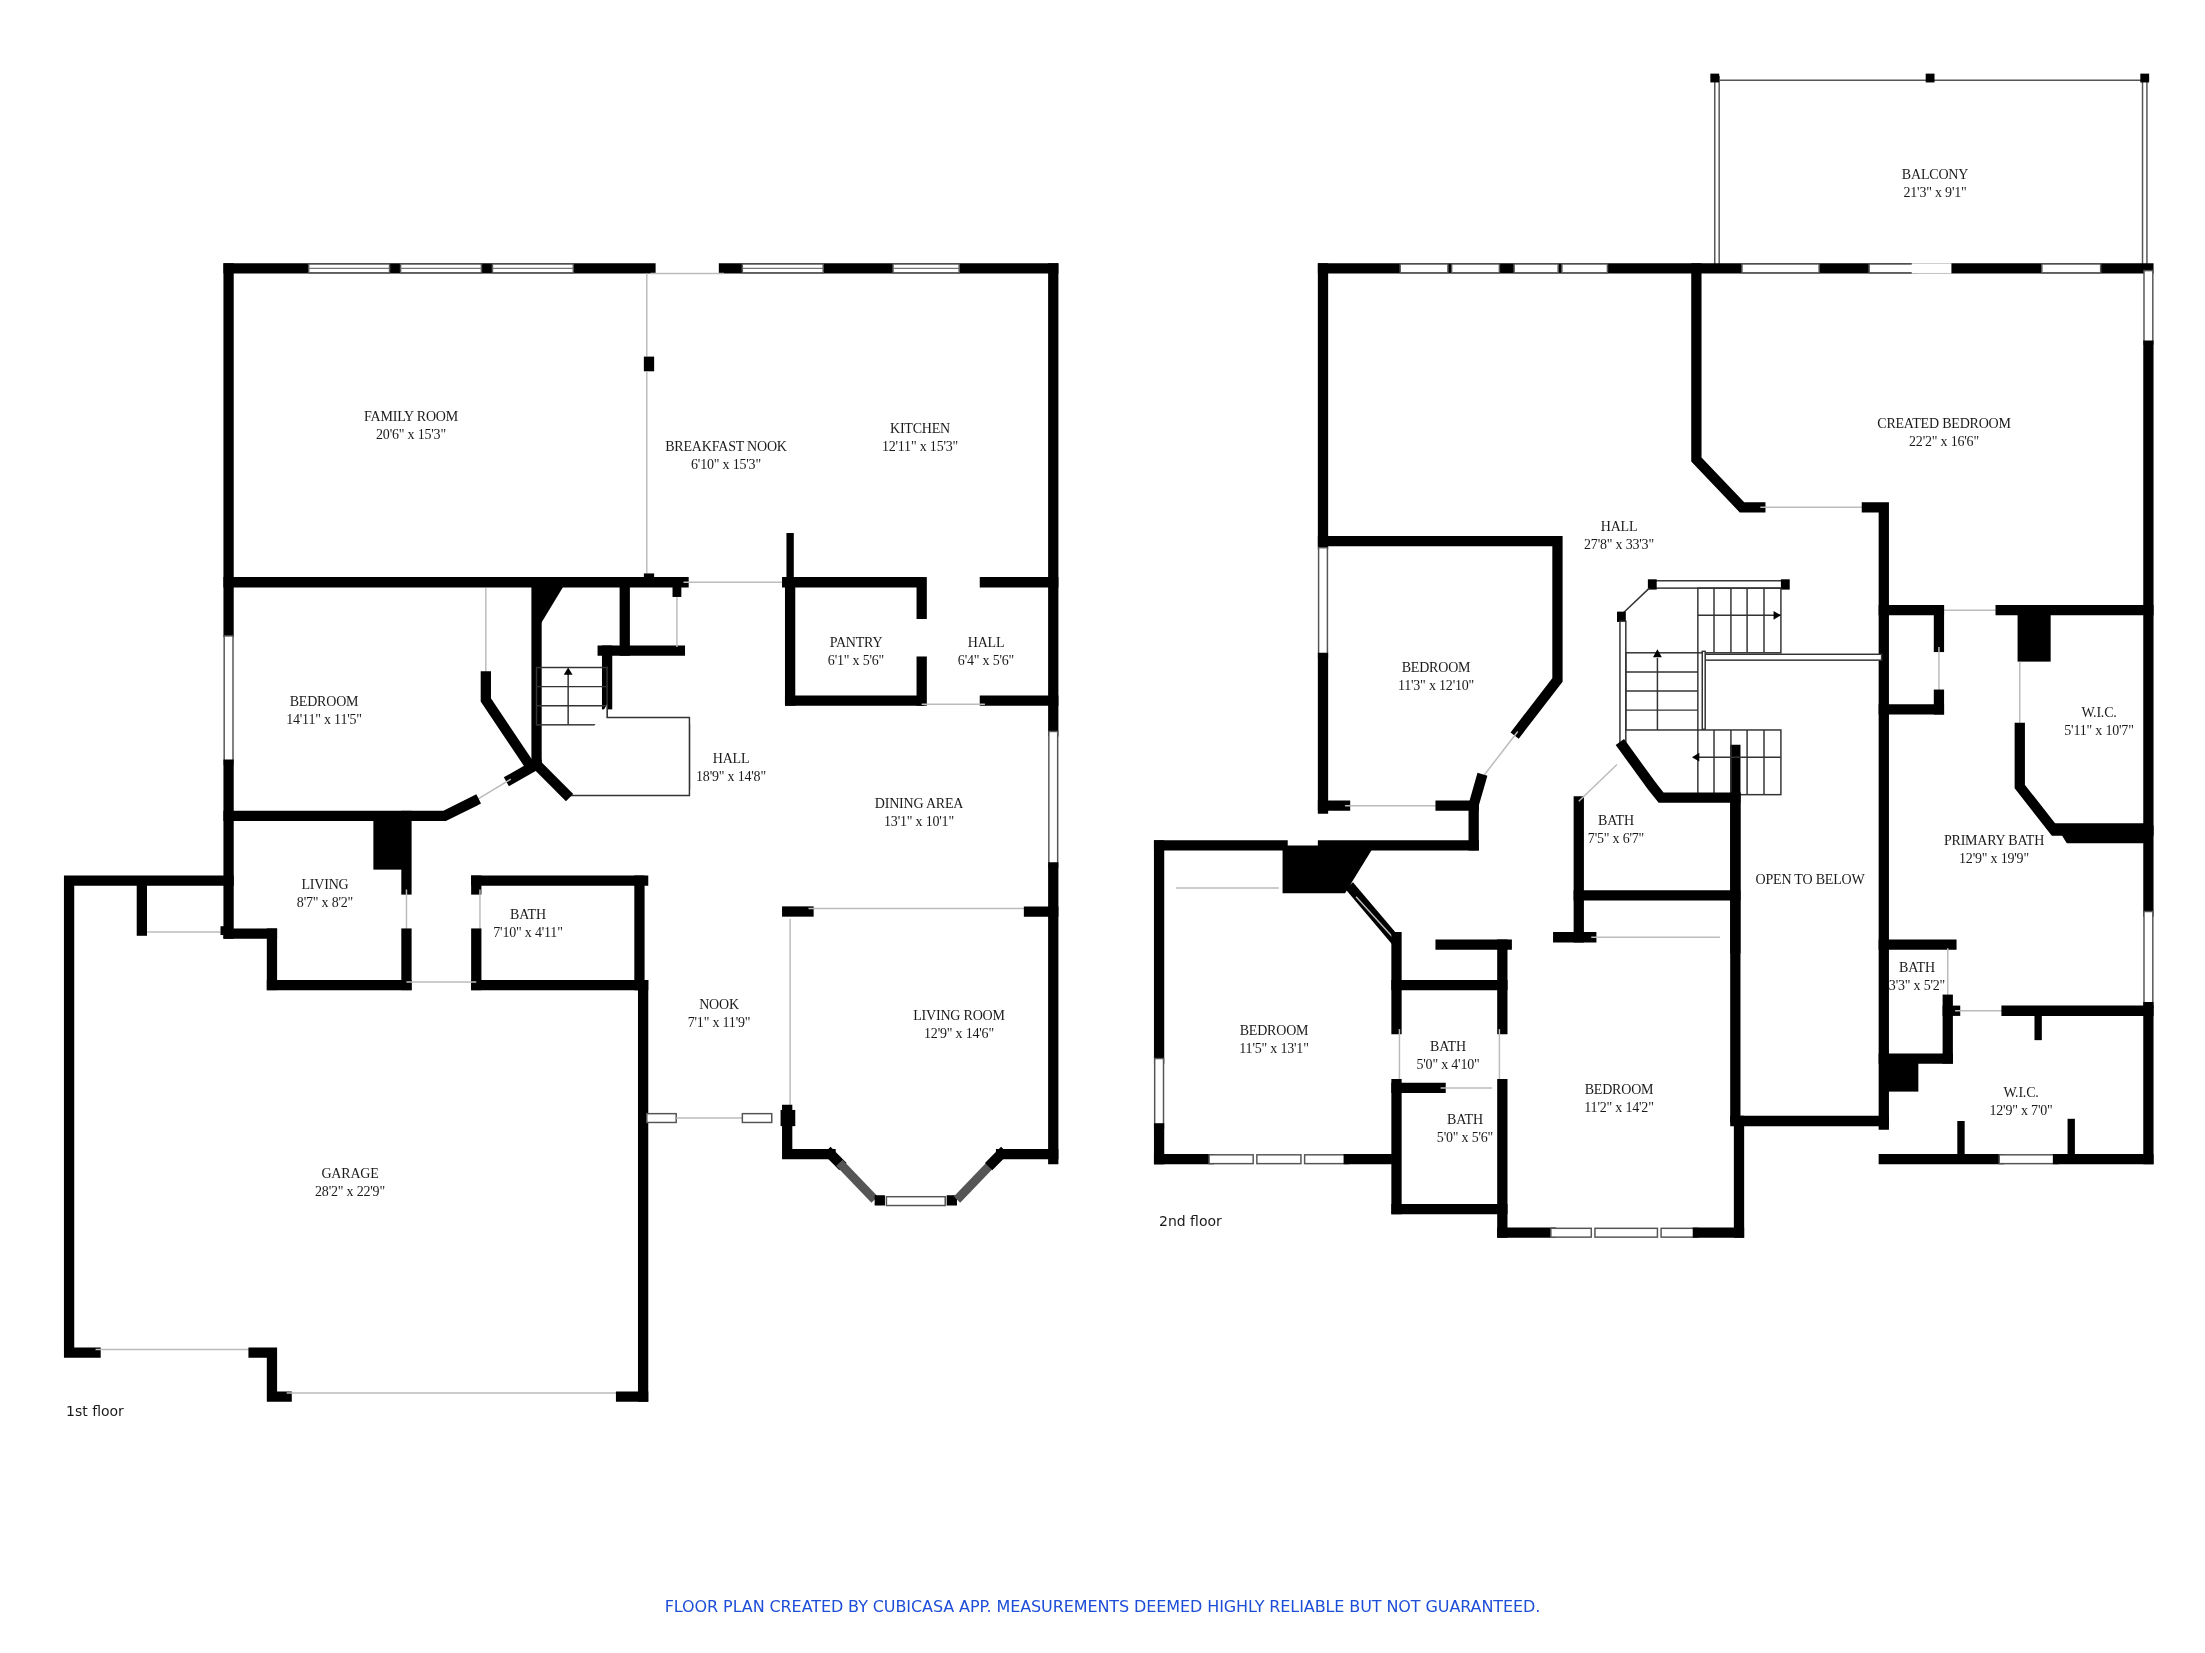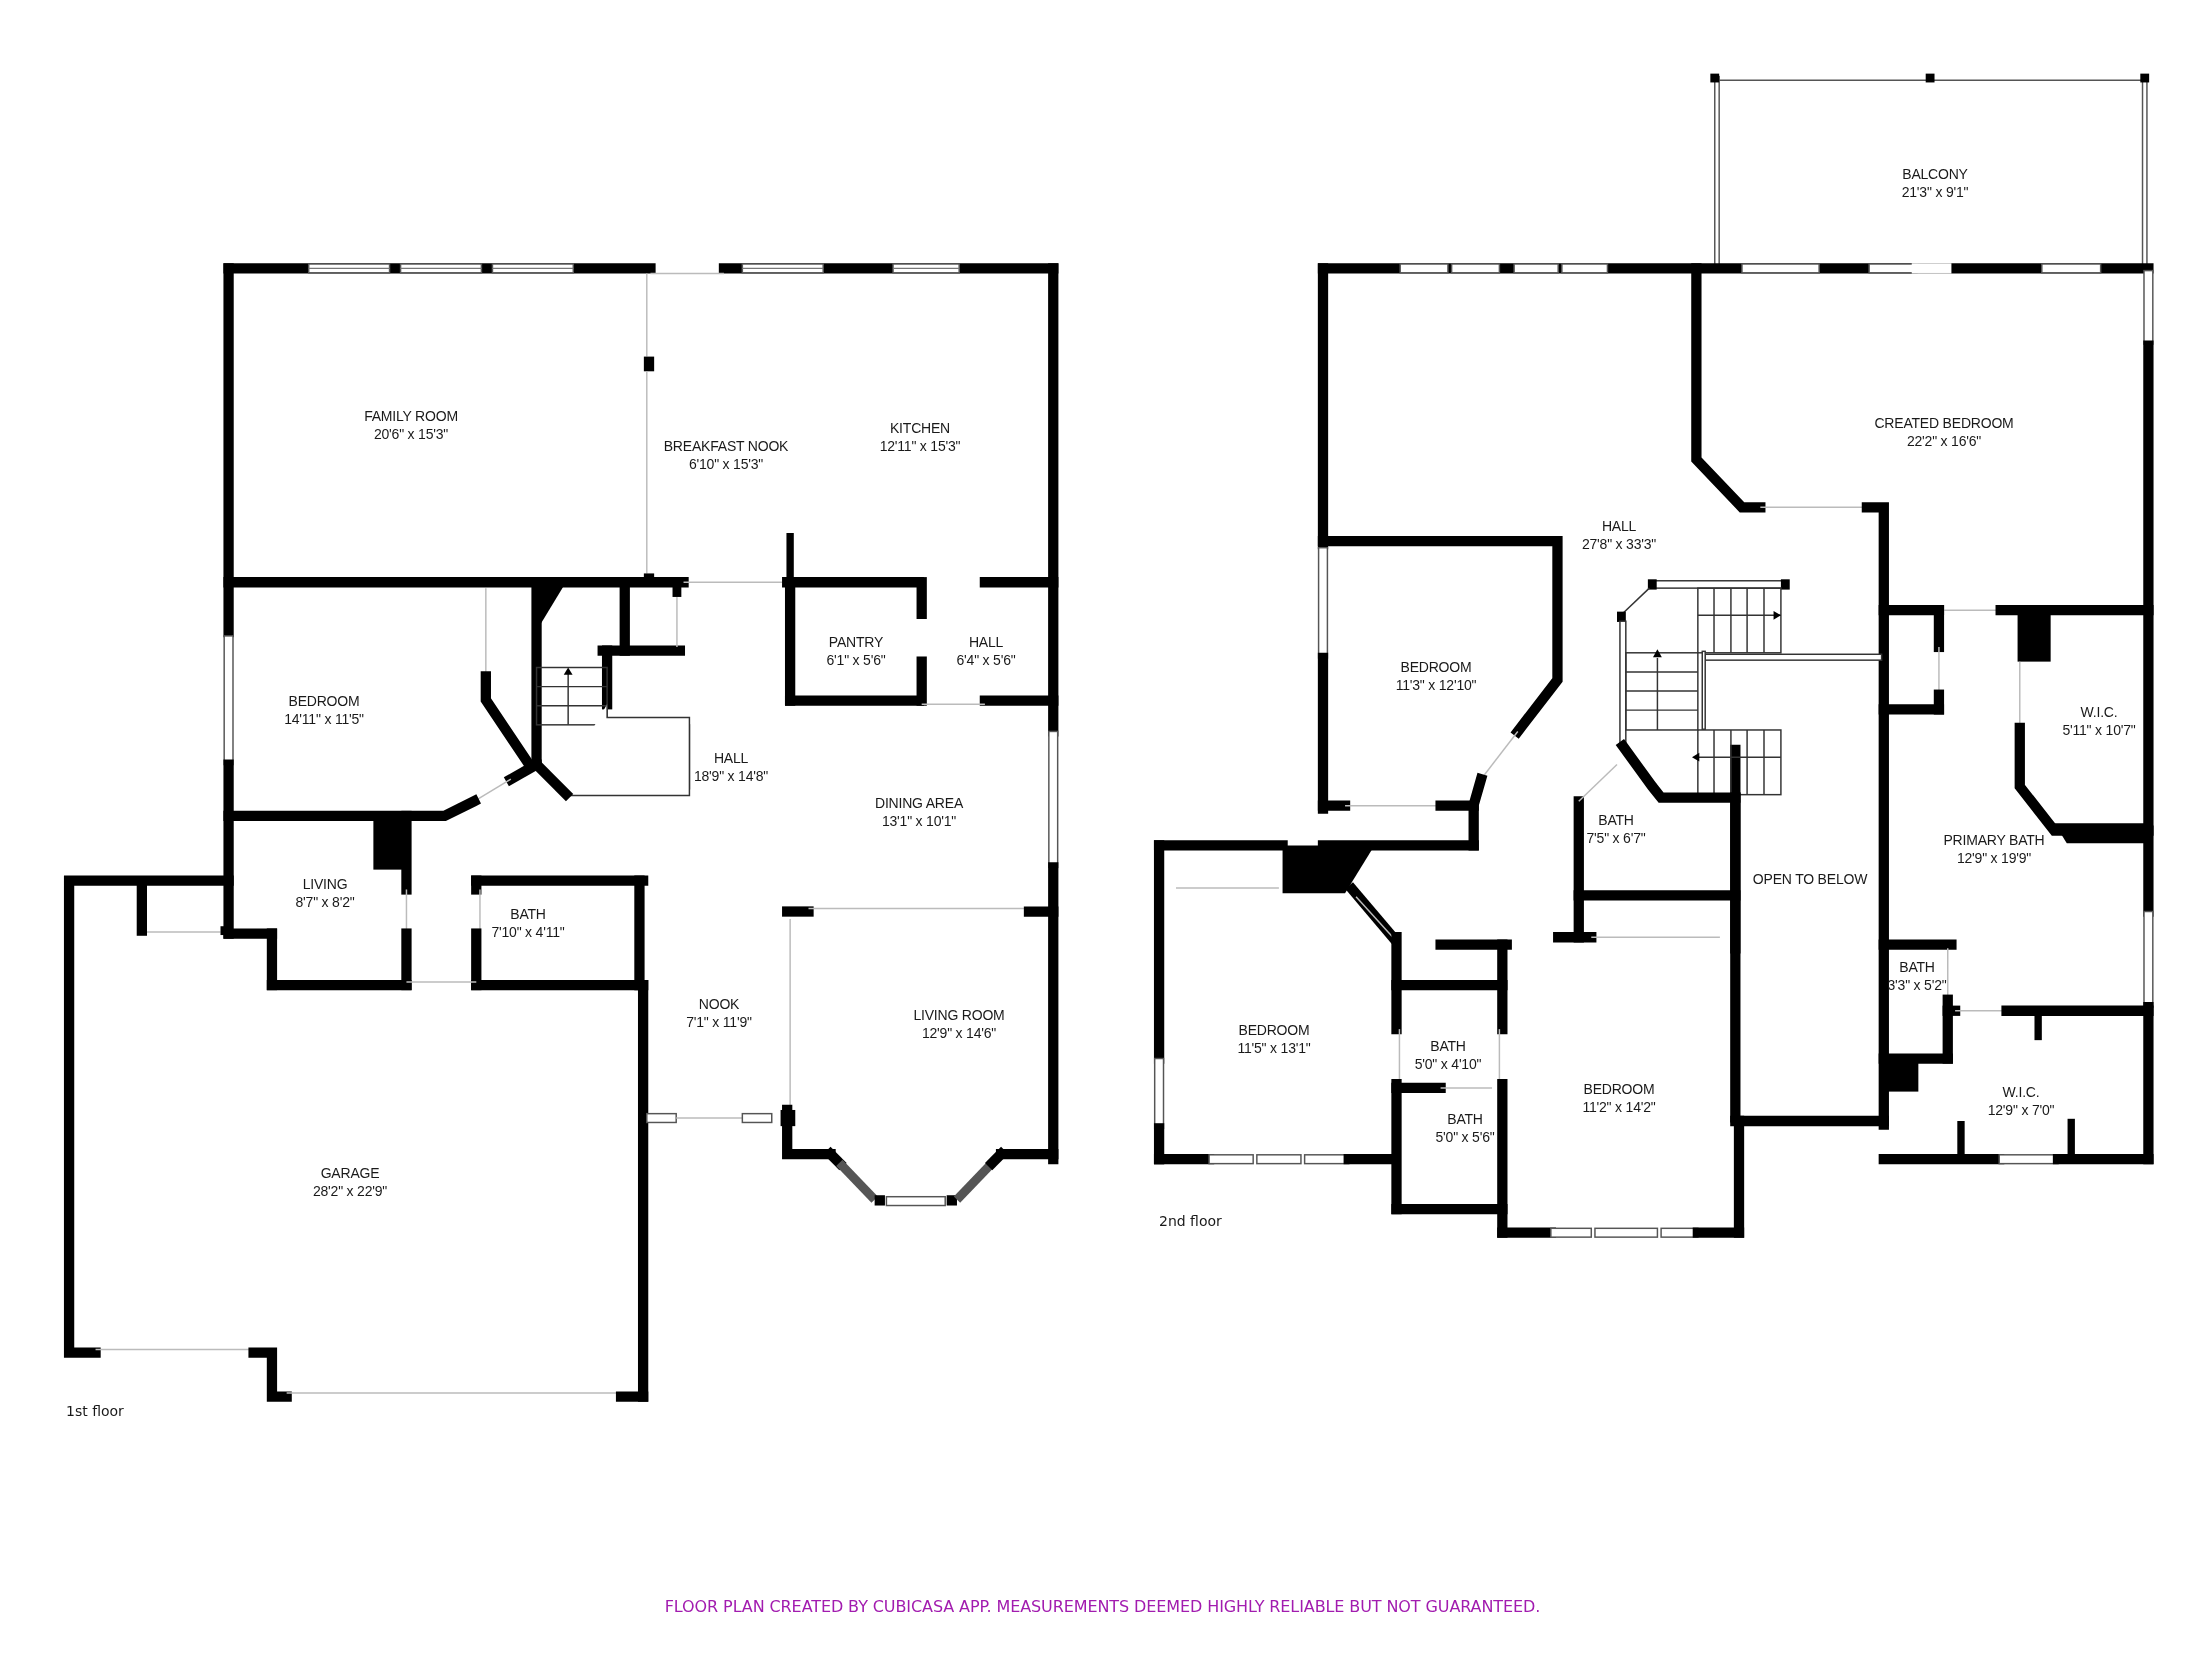--- a/index.html
+++ b/index.html
@@ -7,25 +7,25 @@
   svg.plan { position: absolute; left: 0; top: 0; width: 2205px; height: 1654px; }
   .wall { fill: none; stroke: #000; stroke-width: 14; stroke-linejoin: miter; stroke-linecap: square; }
   .wall-thin { fill: none; stroke: #000; stroke-width: 10; stroke-linecap: square; }
   .solid { fill: #000; }
   .win { fill: #fff; stroke: #555; stroke-width: 2; }
   .winline { stroke: #777; stroke-width: 1.5; }
   .open { stroke: #bbb; stroke-width: 2; fill: none; }
   .stair { fill: none; stroke: #333; stroke-width: 2; }
   .rail { fill: #fff; stroke: #333; stroke-width: 2; }
   .marker { fill: #000; }
-  .room-label { position: absolute; transform: translate(-50%, 0); text-align: center; color: #1a1a1a; font-family: Liberation Sans, sans-serif; font-size: 14px; line-height: 17.6px; white-space: nowrap; letter-spacing: -0.2px; }
+  .room-label { position: absolute; transform: translate(-50%, 0); text-align: center; color: #1a1a1a; font-family: Liberation Serif, serif; font-size: 14px; line-height: 17.6px; white-space: nowrap; letter-spacing: -0.2px; }
   .room-label .name { display: block; }
   .room-label .dim { display: block; }
   .floor-label { position: absolute; font-family: "DejaVu Sans", sans-serif; font-size: 14px; color: #1a1a1a; }
-  .footer { position: absolute; left: 0; width: 2205px; top: 1597px; text-align: center; font-family: "DejaVu Sans", sans-serif; font-size: 16px; color: #a21caf; letter-spacing: -0.1px; }
+  .footer { position: absolute; left: 0; width: 2205px; top: 1597px; text-align: center; font-family: "DejaVu Sans", sans-serif; font-size: 16px; color: #1d4ed8; letter-spacing: -0.1px; }
 </style>
 </head>
 <body>
 
 <svg class="plan" viewBox="0 0 3000 2250" xmlns="http://www.w3.org/2000/svg">
 
   <g>
 
     <line class="wall" x1="311" y1="365" x2="885" y2="365"></line>
     <line class="wall" x1="985" y1="365" x2="1433" y2="365"></line>

